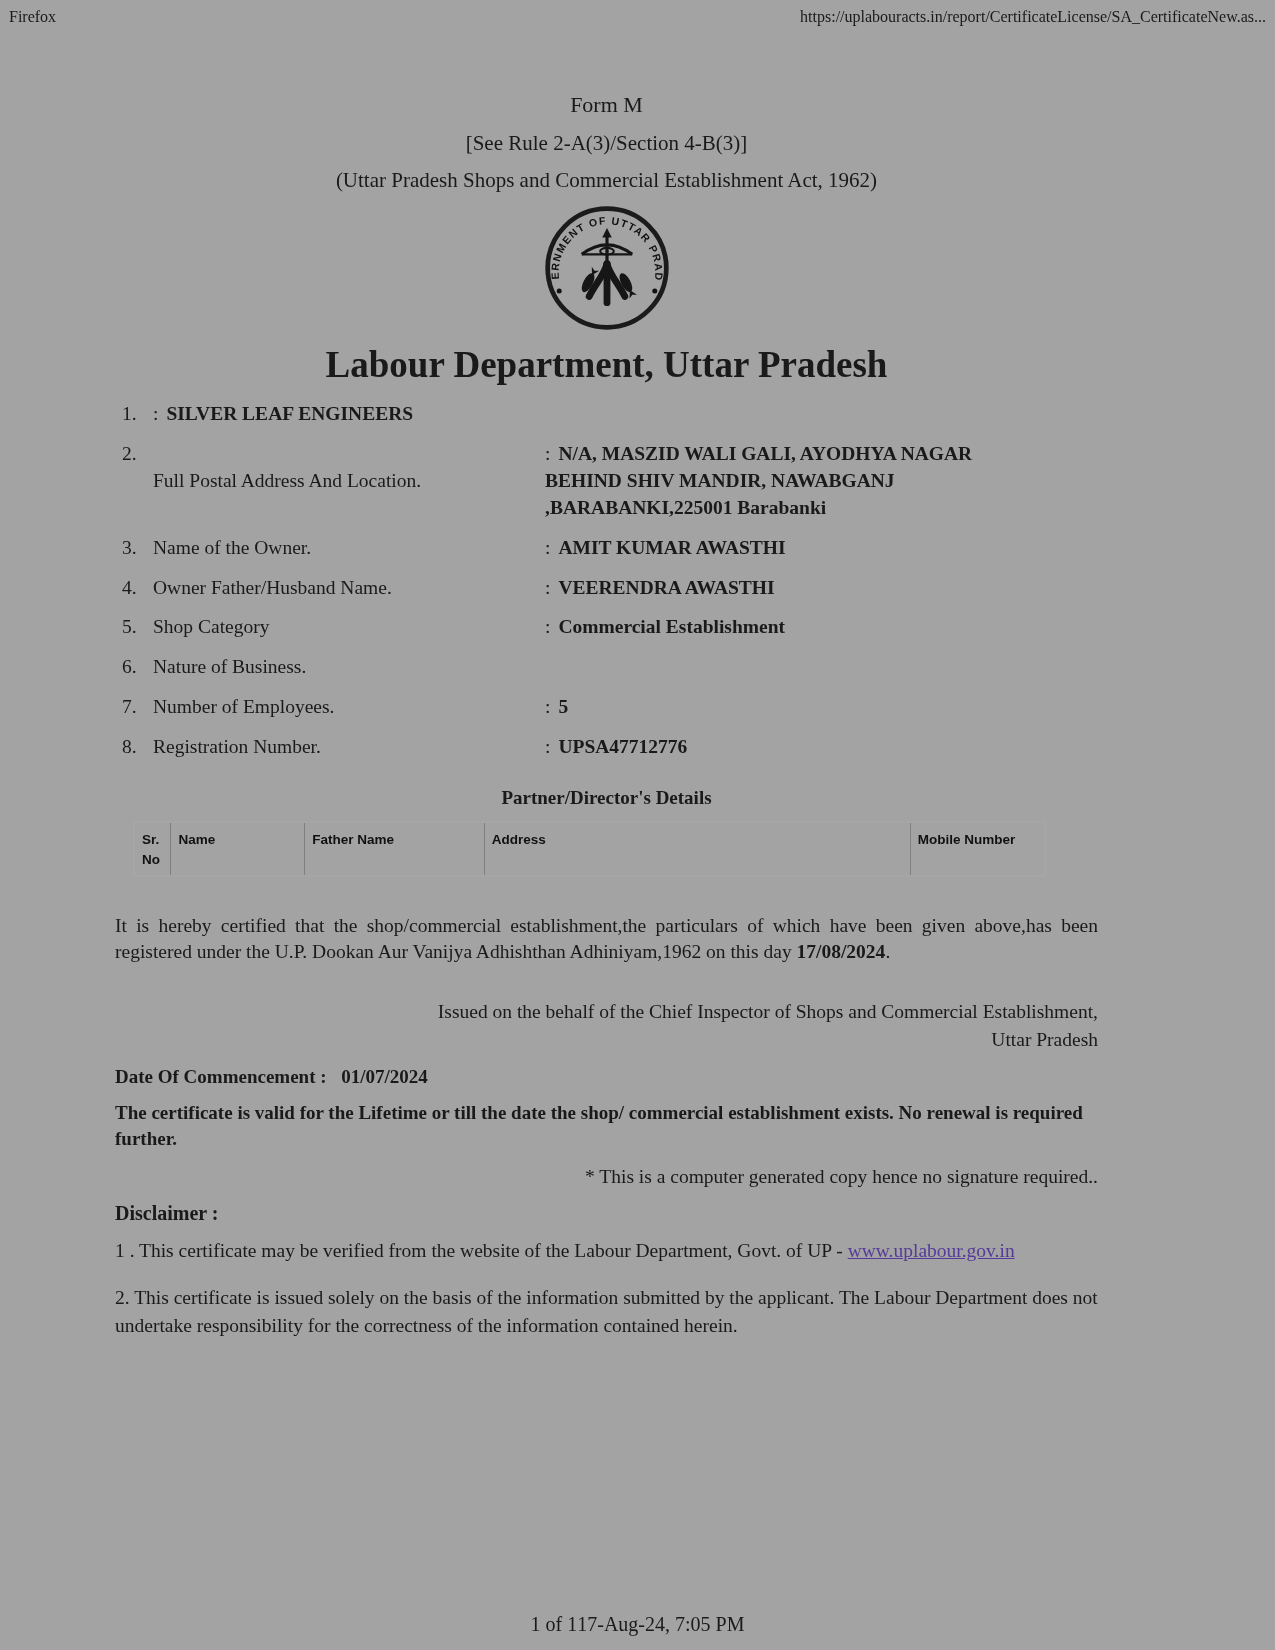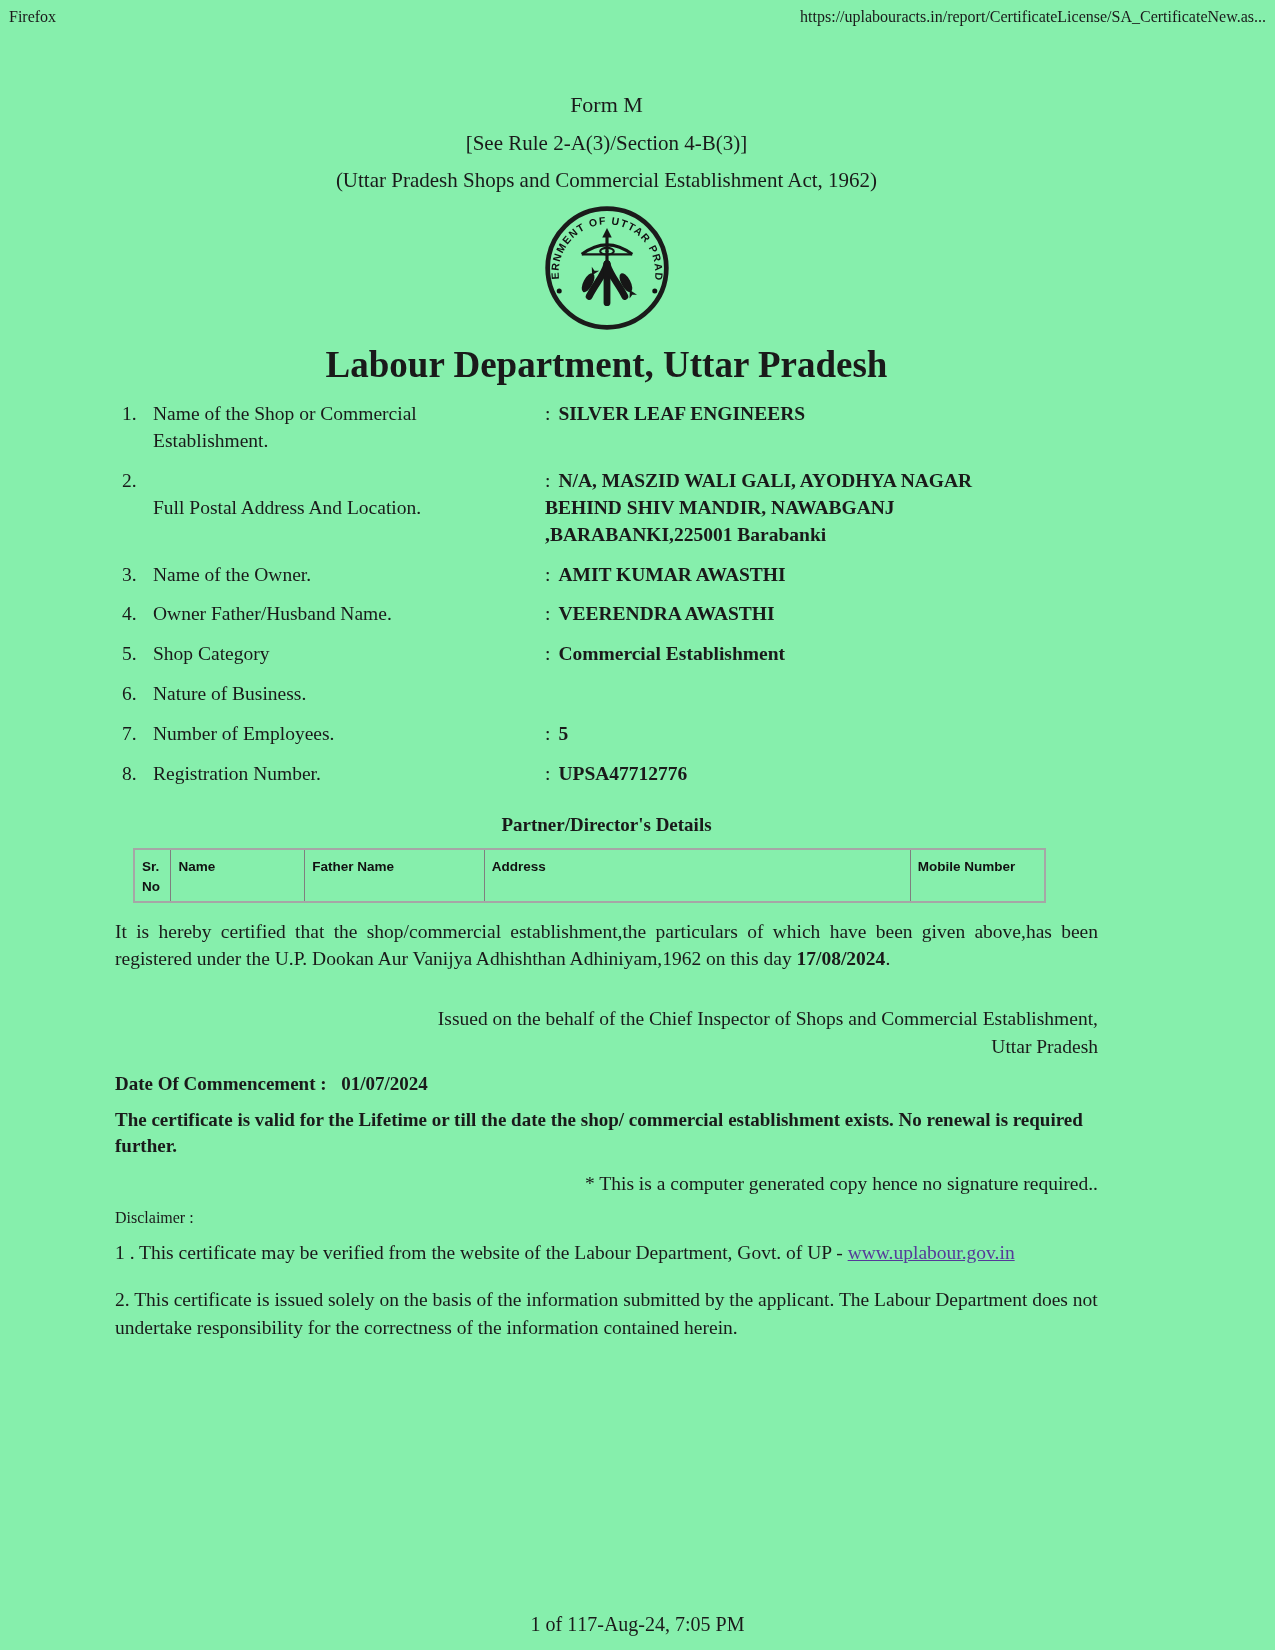--- a/index.html
+++ b/index.html
@@ -1,19 +1,19 @@
 <!DOCTYPE html>
 <html><head>
 <meta charset="utf-8">
 <style>
   html,body{margin:0;padding:0;background:#ffffff;}
   .page{
     position:relative;
     width:1275px;height:1650px;
-    background:#86efac;
+    background:#a3a3a3;
     font-family:"Liberation Serif","DejaVu Serif",serif;
     color:#1a1a1a;
     overflow:hidden;
   }
   
   .print-header{
     position:absolute;top:8px;left:9px;right:9px;
     display:flex;justify-content:space-between;
     font-size:16px;color:#1a1a1a;
   }
@@ -58,38 +58,38 @@
     font-family:"Liberation Sans","DejaVu Sans",sans-serif;
   }
   table.partner th{
     border:1px solid #7f7f7f;
     font-size:13.5px;font-weight:700;color:#111;
     text-align:left;vertical-align:top;
     padding:7px 6px 4px 7px;height:36px;line-height:1.5;
   }
   
   .certified{
-    margin:16px 0 0 0;font-size:19.5px;line-height:1.38;text-align:justify;
+    margin:36px 0 0 0;font-size:19.5px;line-height:1.38;text-align:justify;
   }
   .certified .bold{font-weight:700;}
   .issued{
     margin-top:32px;font-size:19.5px;line-height:1.42;text-align:right;
   }
   .commencement{
     margin-top:12px;font-size:19px;font-weight:700;
   }
   .commencement .date{margin-left:10px;}
   .validity{
     margin-top:12px;font-size:19px;font-weight:700;line-height:1.38;font-family:Liberation Serif, serif;
   }
   .computer-copy{
     margin-top:14px;font-size:19.5px;text-align:right;
   }
   .disclaimer-title{
-    margin-top:14px;font-size:16px;font-weight:400;
+    margin-top:14px;font-size:20px;font-weight:700;
   }
   .disclaimer-item{
     margin-top:12px;font-size:19.5px;line-height:1.42;
   }
   .disclaimer-item a{
     color:#553A99;text-decoration:underline;
   }
   .emblem-svg text{
     font-family:"Liberation Sans","DejaVu Sans",sans-serif;
   }
@@ -144,21 +144,20 @@
         </g>
       </svg>
     </div>
 
     <div class="dept-title">Labour Department, Uttar Pradesh</div>
 
     <div class="fields">
 
       <div class="field-row">
         <span class="field-num">1.</span>
-        <span class="field-label">Name of the Shop or Commercial Establishment.</span>
         <span class="field-value-cell"><span class="field-colon">:</span><span class="field-value">SILVER LEAF ENGINEERS</span></span>
       </div>
 
       <div class="field-row offset-label">
         <span class="field-num">2.</span>
         <span class="field-label">Full Postal Address And Location.</span>
         <span class="field-value-cell"><span class="field-colon">:</span><span class="field-value">N/A, MASZID WALI GALI, AYODHYA NAGAR
 BEHIND SHIV MANDIR, NAWABGANJ
 ,BARABANKI,225001 Barabanki</span></span>
       </div>

